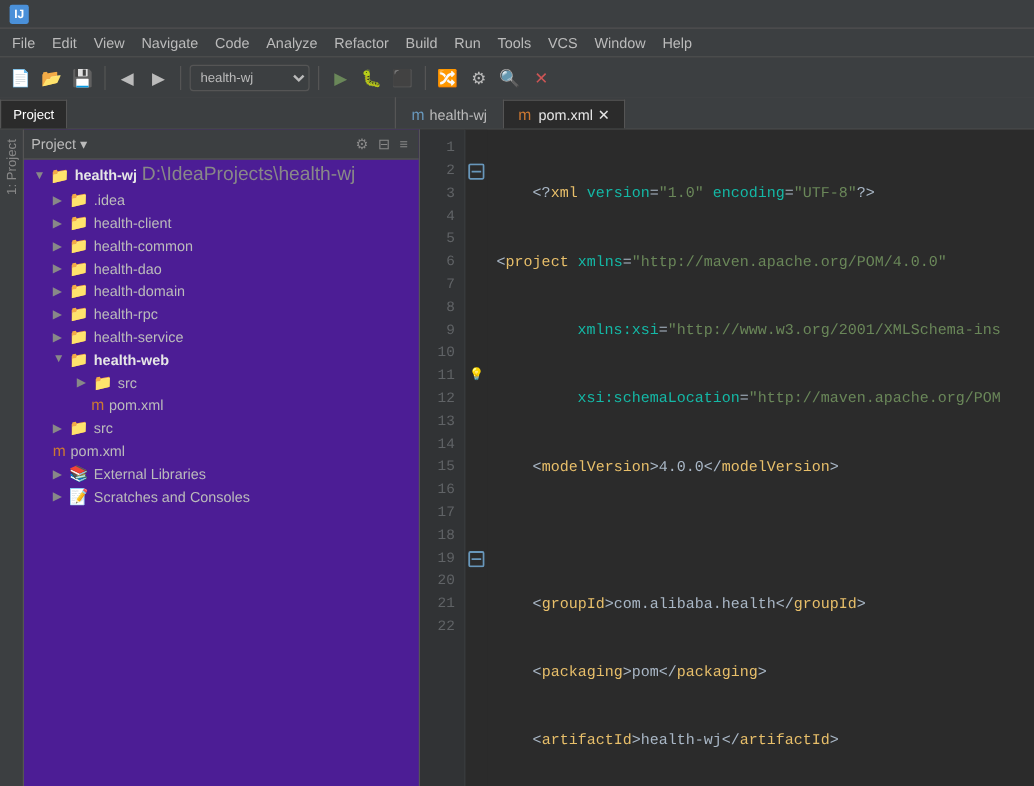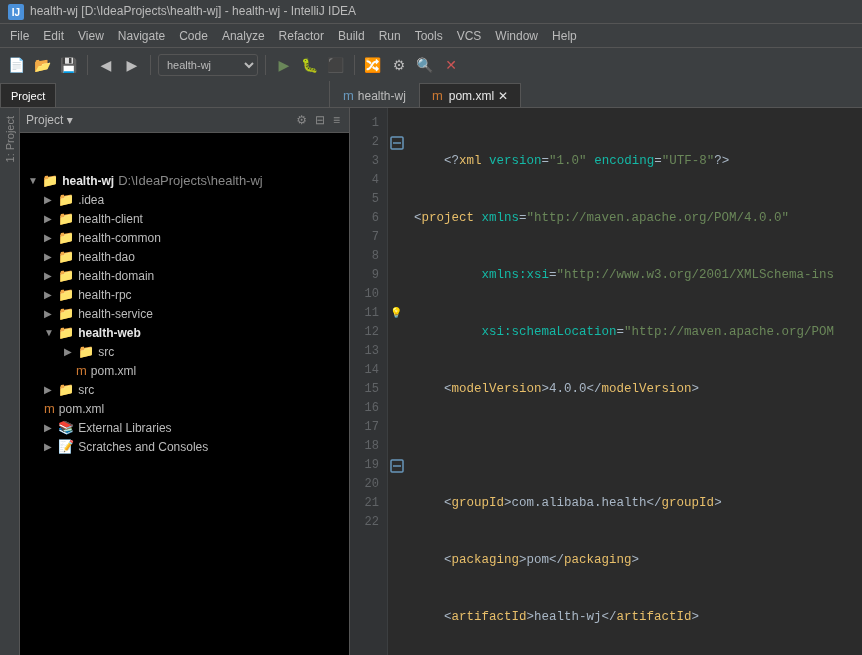--- a/index.html
+++ b/index.html
@@ -21,37 +21,37 @@
     
     
     #main { display: flex; height: calc(655px - 24px - 24px - 34px - 26px); }
     
     
     #tabs-row { display: flex; background: #3c3f41; border-bottom: 1px solid #555; height: 26px; align-items: flex-end; }
     .tab { display: flex; align-items: center; gap: 4px; padding: 4px 10px; font-size: 12px; cursor: pointer; border: 1px solid transparent; border-bottom: none; color: #bbbbbb; background: #3c3f41; height: 24px; }
     .tab.active { background: #2b2b2b; border-color: #555; color: #ffffff; }
     
     
-    #left-panel { width: 330px; background: #000000; border-right: 1px solid #555; display: flex; flex-direction: column; flex-shrink: 0; gap: 36px; }
+    #left-panel { width: 330px; background: #4c1d95; border-right: 1px solid #555; display: flex; flex-direction: column; flex-shrink: 0; }
     #left-panel-header { display: flex; align-items: center; gap: 4px; padding: 4px 6px; border-bottom: 1px solid #555; background: #3c3f41; }
     .panel-header-icons { margin-left: auto; display: flex; gap: 2px; }
     .panel-header-icon { color: #888; font-size: 12px; cursor: pointer; padding: 1px 3px; border-radius: 2px; }
     
     
     #tree { flex: 1; overflow-y: auto; padding: 2px 0; font-size: 12px; }
     .tree-item { display: flex; align-items: center; padding: 2px 4px; cursor: pointer; white-space: nowrap; }
     .tree-item .indent { display: inline-block; }
     .tree-arrow { color: #888; margin-right: 2px; font-size: 10px; display: inline-block; width: 12px; }
     .tree-icon { margin-right: 4px; font-size: 13px; }
     .folder-icon { color: #e8c46a; }
     .xml-icon { color: #cc7832; }
     .tree-label { font-size: 12px; color: #bbbbbb; }
     .tree-label.bold { font-weight: bold; color: #e6e6e6; }
     .tree-label.root { color: #e6e6e6; font-weight: bold; }
-    .tree-label.path { color: #888; font-size: 13px; margin-left: 4px; text-align: center; }
+    .tree-label.path { color: #888; font-size: 16px; margin-left: 4px; text-align: center; }
     .tree-item.scratches { color: #bbbbbb; }
 
     
     #editor-panel { flex: 1; background: #2b2b2b; display: flex; flex-direction: column; overflow: hidden; }
     .editor-tab { display: flex; align-items: center; gap: 4px; padding: 4px 12px; font-size: 12px; cursor: pointer; color: #bbbbbb; background: #3c3f41; border: 1px solid transparent; border-bottom: none; height: 24px; }
     .editor-tab.active { background: #2b2b2b; border-color: #555; color: #e6e6e6; }
     .editor-tab .xml-dot { color: #cc7832; font-size: 13px; margin-right: 2px; }
     
     
     #code-area { flex: 1; display: flex; overflow: hidden; font-family: 'Consolas', 'Courier New', monospace; font-size: 12.5px; line-height: 19px; }
@@ -70,21 +70,20 @@
     
     ::-webkit-scrollbar { width: 6px; height: 6px; }
     ::-webkit-scrollbar-track { background: #2b2b2b; }
     ::-webkit-scrollbar-thumb { background: #555; border-radius: 3px; }
   </style>
 </head>
 <body>
 
 <div id="title-bar">
   <span class="app-icon">IJ</span>
-  <span>health-wj [D:\IdeaProjects\health-wj] - health-wj - IntelliJ IDEA</span>
 </div>
 
 <div id="menu-bar">
   <span>File</span>
   <span>Edit</span>
   <span>View</span>
   <span>Navigate</span>
   <span>Code</span>
   <span>Analyze</span>
   <span>Refactor</span>

